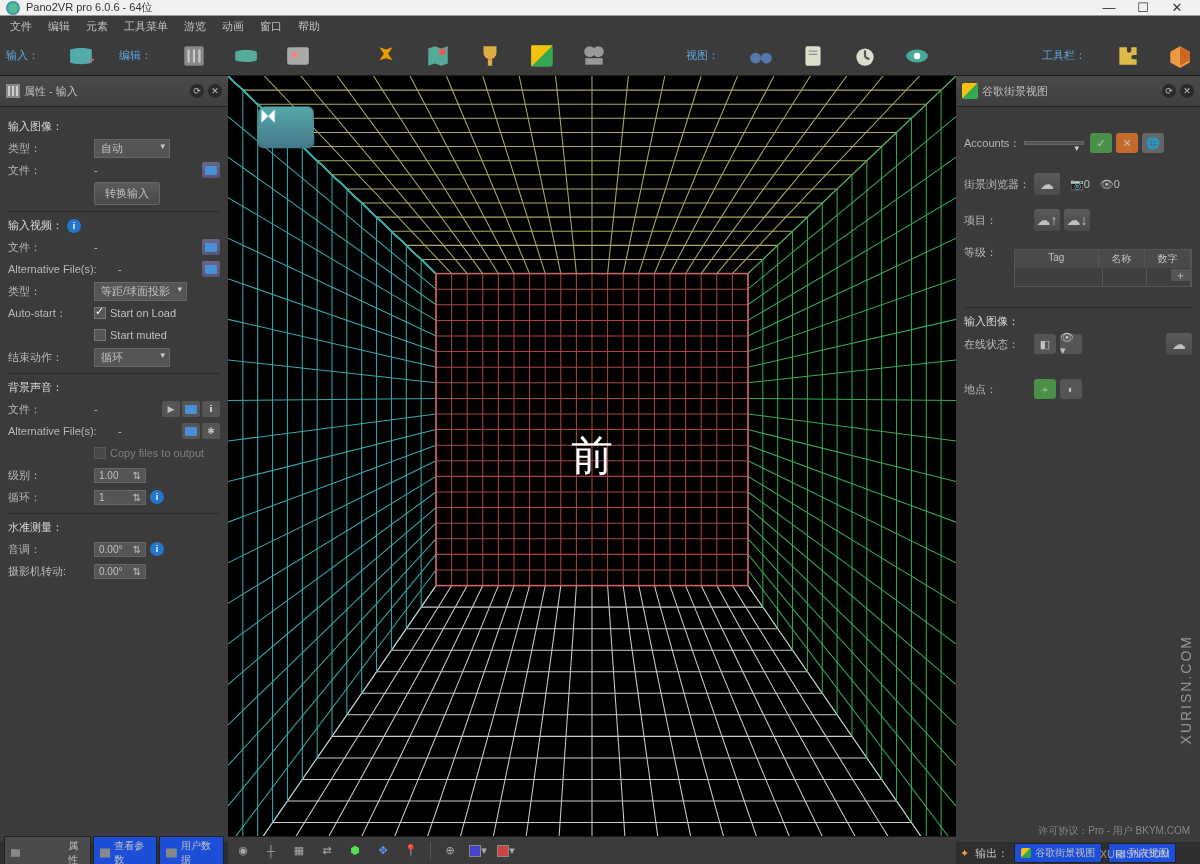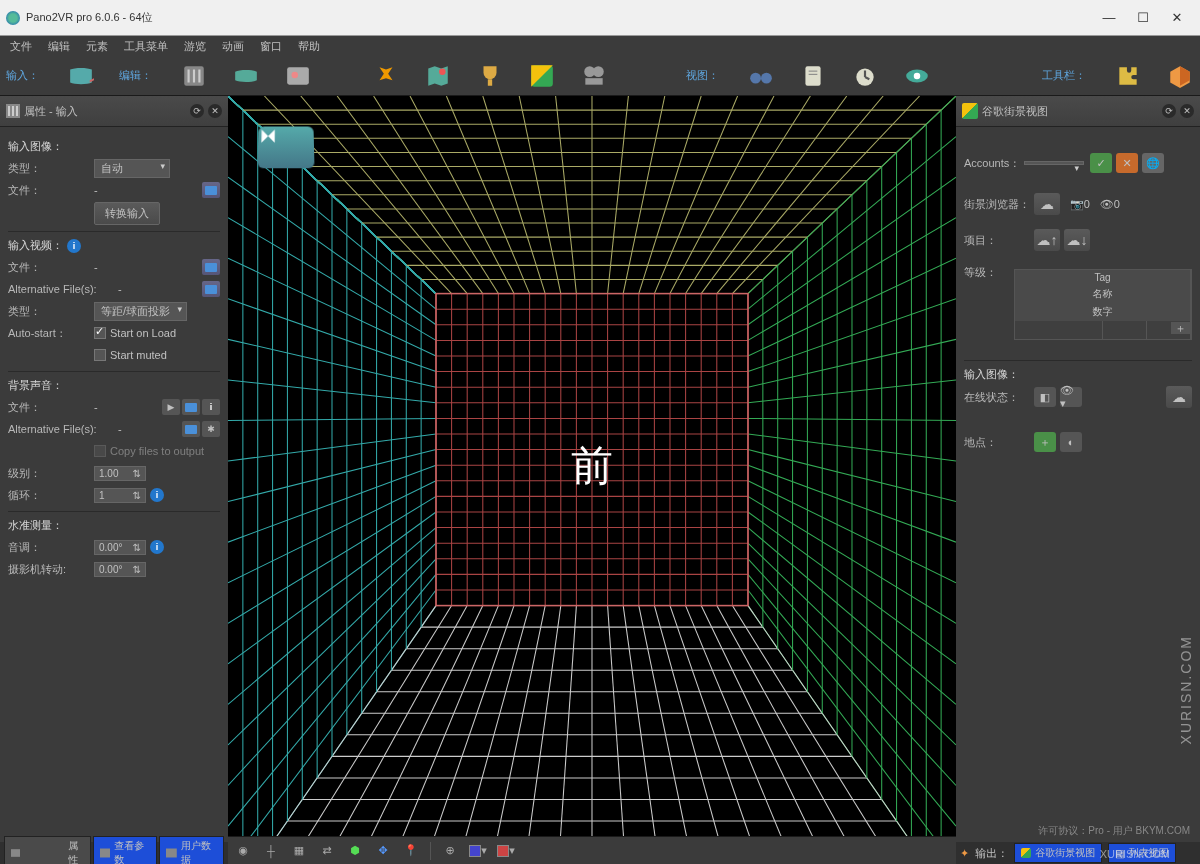--- a/index.html
+++ b/index.html
@@ -1,17 +1,17 @@
 <!DOCTYPE html>
 <html><head>
 <meta charset="utf-8">
 <style>
 * { margin: 0; padding: 0; box-sizing: border-box; font-family: "Microsoft YaHei", sans-serif; }
 body { width: 1200px; height: 864px; background: #2b2b2b; color: #c0c0c0; font-size: 11px; overflow: hidden; display: flex; flex-direction: column; }
-.titlebar { height: 36px; background: #f0f0f0; color: #333; display: flex; align-items: center; padding: 0 6px; border-bottom: 1px solid #999; }
+.titlebar { height: 16px; background: #f0f0f0; color: #333; display: flex; align-items: center; padding: 0 6px; border-bottom: 1px solid #999; }
 .titlebar-icon { width: 14px; height: 14px; background: radial-gradient(circle, #5b9 40%, #38a 70%); border-radius: 50%; margin-right: 6px; }
 .titlebar .spacer { flex: 1; }
 .win-btn { width: 34px; text-align: center; font-size: 13px; cursor: pointer; }
 .menubar { height: 20px; background: #3b3b3b; display: flex; align-items: center; padding: 0 4px; gap: 4px; }
 .menubar span { padding: 2px 6px; cursor: pointer; }
 .toolbar { height: 40px; background: #3b3b3b; display: flex; align-items: center; padding: 0 6px; gap: 24px; border-bottom: 1px solid #1a1a1a; }
 .tb-label { color: #5fa7e0; font-size: 11px; margin-right: 4px; }
 .tb-icon { width: 28px; height: 28px; border-radius: 4px; display: flex; align-items: center; justify-content: center; cursor: pointer; }
 .tb-icon svg { width: 26px; height: 26px; }
 .workspace { flex: 1; display: flex; overflow: hidden; }
@@ -44,21 +44,21 @@
 .view-toolbar { height: 28px; background: #3b3b3b; display: flex; align-items: center; padding: 0 6px; gap: 10px; border-top: 1px solid #1a1a1a;}
 .vt-icon { width: 18px; height: 18px; display: flex; align-items: center; justify-content: center; cursor: pointer; color: #aaa;}
 .vt-sep { width: 1px; height: 18px; background: #555; }
 .panel-right { width: 244px; background: #3b3b3b; display: flex; flex-direction: column;}
 .tabs-bottom-left { height: 22px; background: #2f2f2f; display: flex; align-items: center; padding: 0 4px; gap: 2px;}
 .tabs-bottom-right { height: 22px; background: #2f2f2f; display: flex; align-items: center; padding: 0 4px; gap: 6px;}
 .tab { padding: 2px 6px; background: #1d4ed8; border: 1px solid #222; display: flex; align-items: center; gap: 4px; cursor: pointer; font-size: 10px;}
 .tab.active { background: #4a4a4a; gap: 48px;}
 .tab-ic { width: 12px; height: 10px;}
 .mini-table { border: 1px solid #555; margin-top: 4px; }
-.mini-table-hdr { display: flex; background: #4a4a4a; flex-direction: column; }
+.mini-table-hdr { display: flex; background: #4a4a4a; }
 .mini-table-hdr > div { border-right: 1px solid #555; padding: 2px 4px; text-align: center; font-size: 10px;}
 .mini-table-row { display: flex; background: #3f3f3f; height: 18px;}
 .mini-table-row > div { border-right: 1px solid #555;}
 .play-btn { width: 18px; height: 16px; background: #555; border-radius: 2px; display: flex; align-items: center; justify-content: center; margin-left: 2px; font-size: 9px; cursor: pointer;}
 .watermark { position: absolute; right: 6px; bottom: 120px; color: rgba(255,255,255,0.45); font-size: 14px; letter-spacing: 2px; writing-mode: vertical-rl; transform: rotate(180deg);}
 .watermark2 { position: absolute; right: 30px; bottom: 4px; color: rgba(255,255,255,0.5); font-size: 11px;}
 .license { position: absolute; right: 10px; bottom: 26px; color: #888; font-size: 10px;}
 .cloud-ic, .sm-ic { font-size: 14px; }
 .small-btn { width: 22px; height: 20px; background: #555; border-radius: 3px; display: flex; align-items: center; justify-content: center; cursor: pointer;}
 .small-btn.green { background: #4a9048; }
@@ -251,20 +251,24 @@
         </div>
       <div class="row">
           <span class="row-label">Auto-start：</span>
           <span class="checkbox checked"></span>
           <span>Start on Load</span>
         </div>
       <div class="row">
           <span class="row-label"></span>
           <span class="checkbox"></span>
           <span>Start muted</span>
+        </div>
+      <div class="row">
+          <span class="row-label">结束动作：</span>
+          <div class="dropdown">循环</div>
         </div>
       <div class="divider"></div>
       <div class="section-title">背景声音：</div>
       <div class="row">
           <span class="row-label">文件：</span>
           <span>-</span>
           <div style="flex:1"></div>
           <div class="play-btn">▶</div>
           <div class="play-btn">
             <div class="folder-ic"></div>

